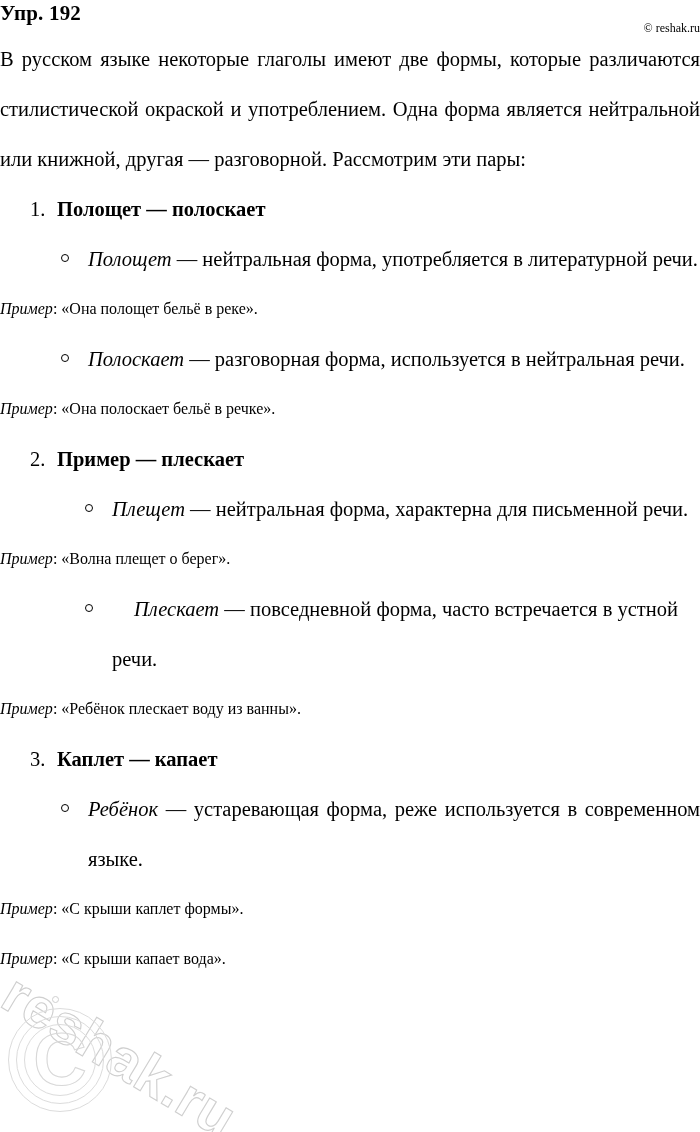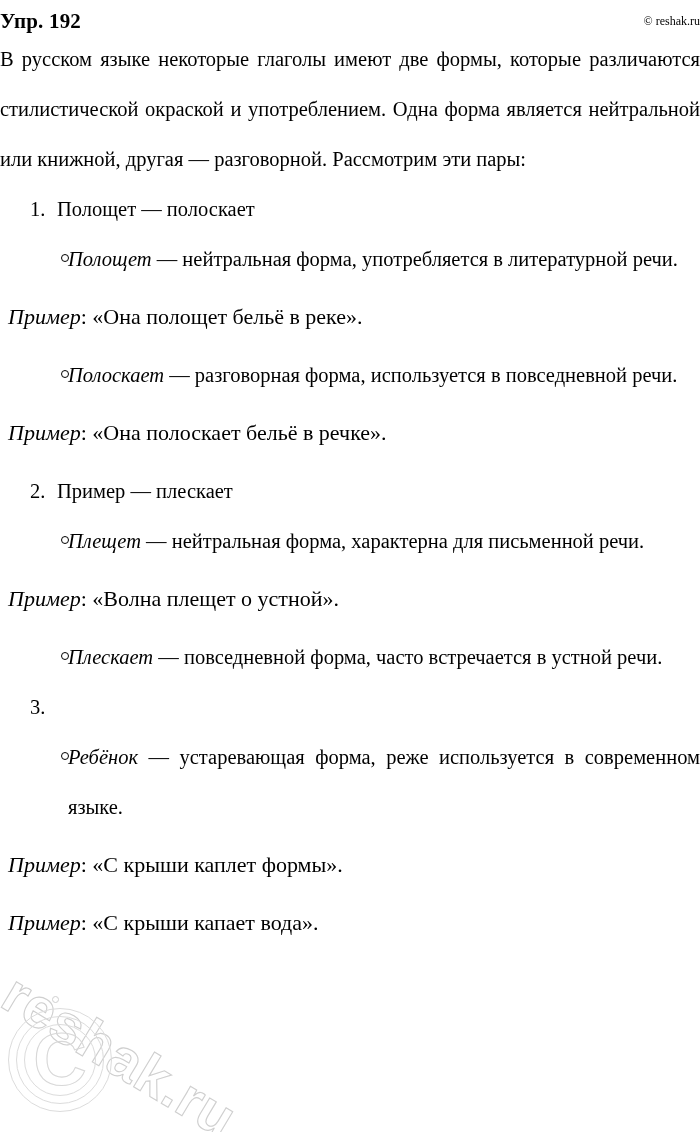--- a/index.html
+++ b/index.html
@@ -24,21 +24,21 @@
   }
 
   
   .header {
     position: absolute;
     top: 0;
     left: 0;
     width: 700px;
     height: 34px;
     display: flex;
-    align-items: flex-end;
+    align-items: flex-start;
     justify-content: space-between;
   }
   .header-title {
     font-size: 21px;
     font-weight: bold;
     line-height: 26px;
     letter-spacing: 0.2px;
   }
   .header-copyright {
     font-size: 12px;
@@ -74,36 +74,37 @@
     line-height: 50px;
     display: flex;
     align-items: baseline;
   }
   .item-num {
     font-weight: normal;
     width: 27px;
     flex: 0 0 27px;
   }
   .item-title {
-    font-weight: normal;
+    font-weight: bold;
   }
 
   
   .bullet {
     position: relative;
     margin: 0;
-    padding-left: 68px;
+    padding-left: 88px;
     font-size: 20.5px;
     line-height: 50px;
     text-align: justify;
     text-justify: inter-word;
     text-align-last: left;
   }
   .bullet.tight {
     text-align: center;
+    margin-left: 24px;
   }
   .bullet-marker {
     position: absolute;
     left: 61px;
     top: 0;
     line-height: 50px;
     font-size: 13px;
   }
   .bullet-marker .ring {
     display: inline-block;
@@ -115,22 +116,22 @@
     vertical-align: middle;
     position: relative;
     top: -2px;
   }
   .kw {
     font-style: italic;
   }
 
   
   .example {
-    margin: 8px;
-    font-size: 22px;
+    margin: 0;
+    font-size: 16px;
     line-height: 50px;
     text-align: left;
     white-space: nowrap;
   }
   .example-label {
     font-style: italic;
   }
 
   
   .watermark {
@@ -218,47 +219,51 @@
 
     <p class="bullet">
       <span class="bullet-marker"><span class="ring"></span></span><span class="kw">Полощет</span><span> — нейтральная форма, употребляется в литературной речи.</span>
     </p>
 
     <p class="example">
       <span class="example-label">Пример</span><span>: «Она полощет бельё в реке».</span>
     </p>
 
     <p class="bullet">
-      <span class="bullet-marker"><span class="ring"></span></span><span class="kw">Полоскает</span><span> — разговорная форма, используется в повседневной речи.</span>
+      <span class="bullet-marker"><span class="ring"></span></span><span class="kw">Полоскает</span><span> — разговорная форма, используется в нейтральная речи.</span>
     </p>
 
     <p class="example">
       <span class="example-label">Пример</span><span>: «Она полоскает бельё в речке».</span>
     </p>
 
     <div class="item-head">
       <span class="item-num">2.</span>
       <span class="item-title">Пример — плескает</span>
     </div>
 
     <p class="bullet tight">
       <span class="bullet-marker"><span class="ring"></span></span><span class="kw">Плещет</span><span> — нейтральная форма, характерна для письменной речи.</span>
     </p>
 
     <p class="example">
-      <span class="example-label">Пример</span><span>: «Волна плещет о устной».</span>
+      <span class="example-label">Пример</span><span>: «Волна плещет о берег».</span>
     </p>
 
     <p class="bullet tight">
       <span class="bullet-marker"><span class="ring"></span></span><span class="kw">Плескает</span><span> — повседневной форма, часто встречается в устной речи.</span>
     </p>
 
+    <p class="example">
+      <span class="example-label">Пример</span><span>: «Ребёнок плескает воду из ванны».</span>
+    </p>
 
     <div class="item-head">
       <span class="item-num">3.</span>
+      <span class="item-title">Каплет — капает</span>
     </div>
 
     <p class="bullet">
       <span class="bullet-marker"><span class="ring"></span></span><span class="kw">Ребёнок</span><span> — устаревающая форма, реже используется в современном языке.</span>
     </p>
 
     <p class="example">
       <span class="example-label">Пример</span><span>: «С крыши каплет формы».</span>
     </p>
 

